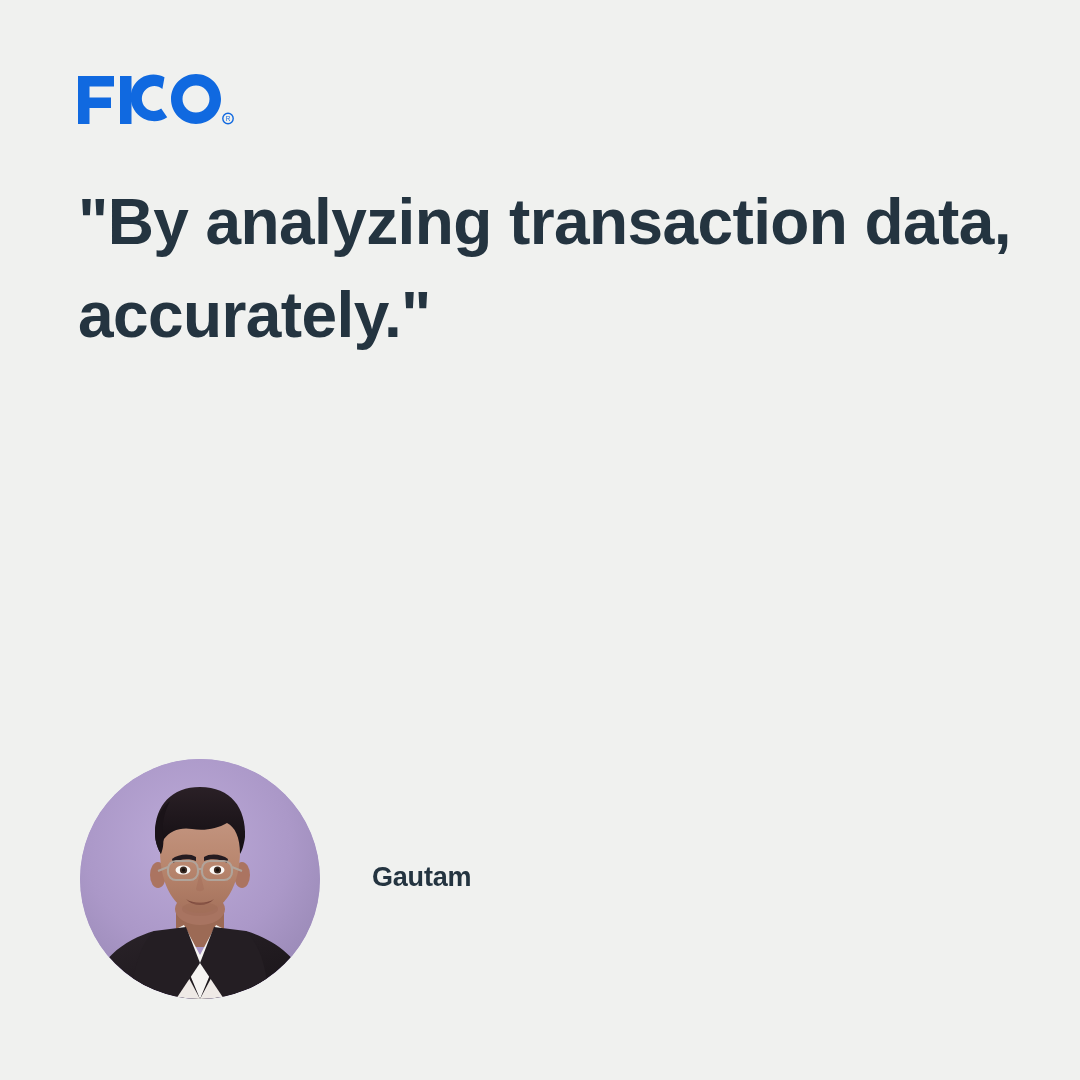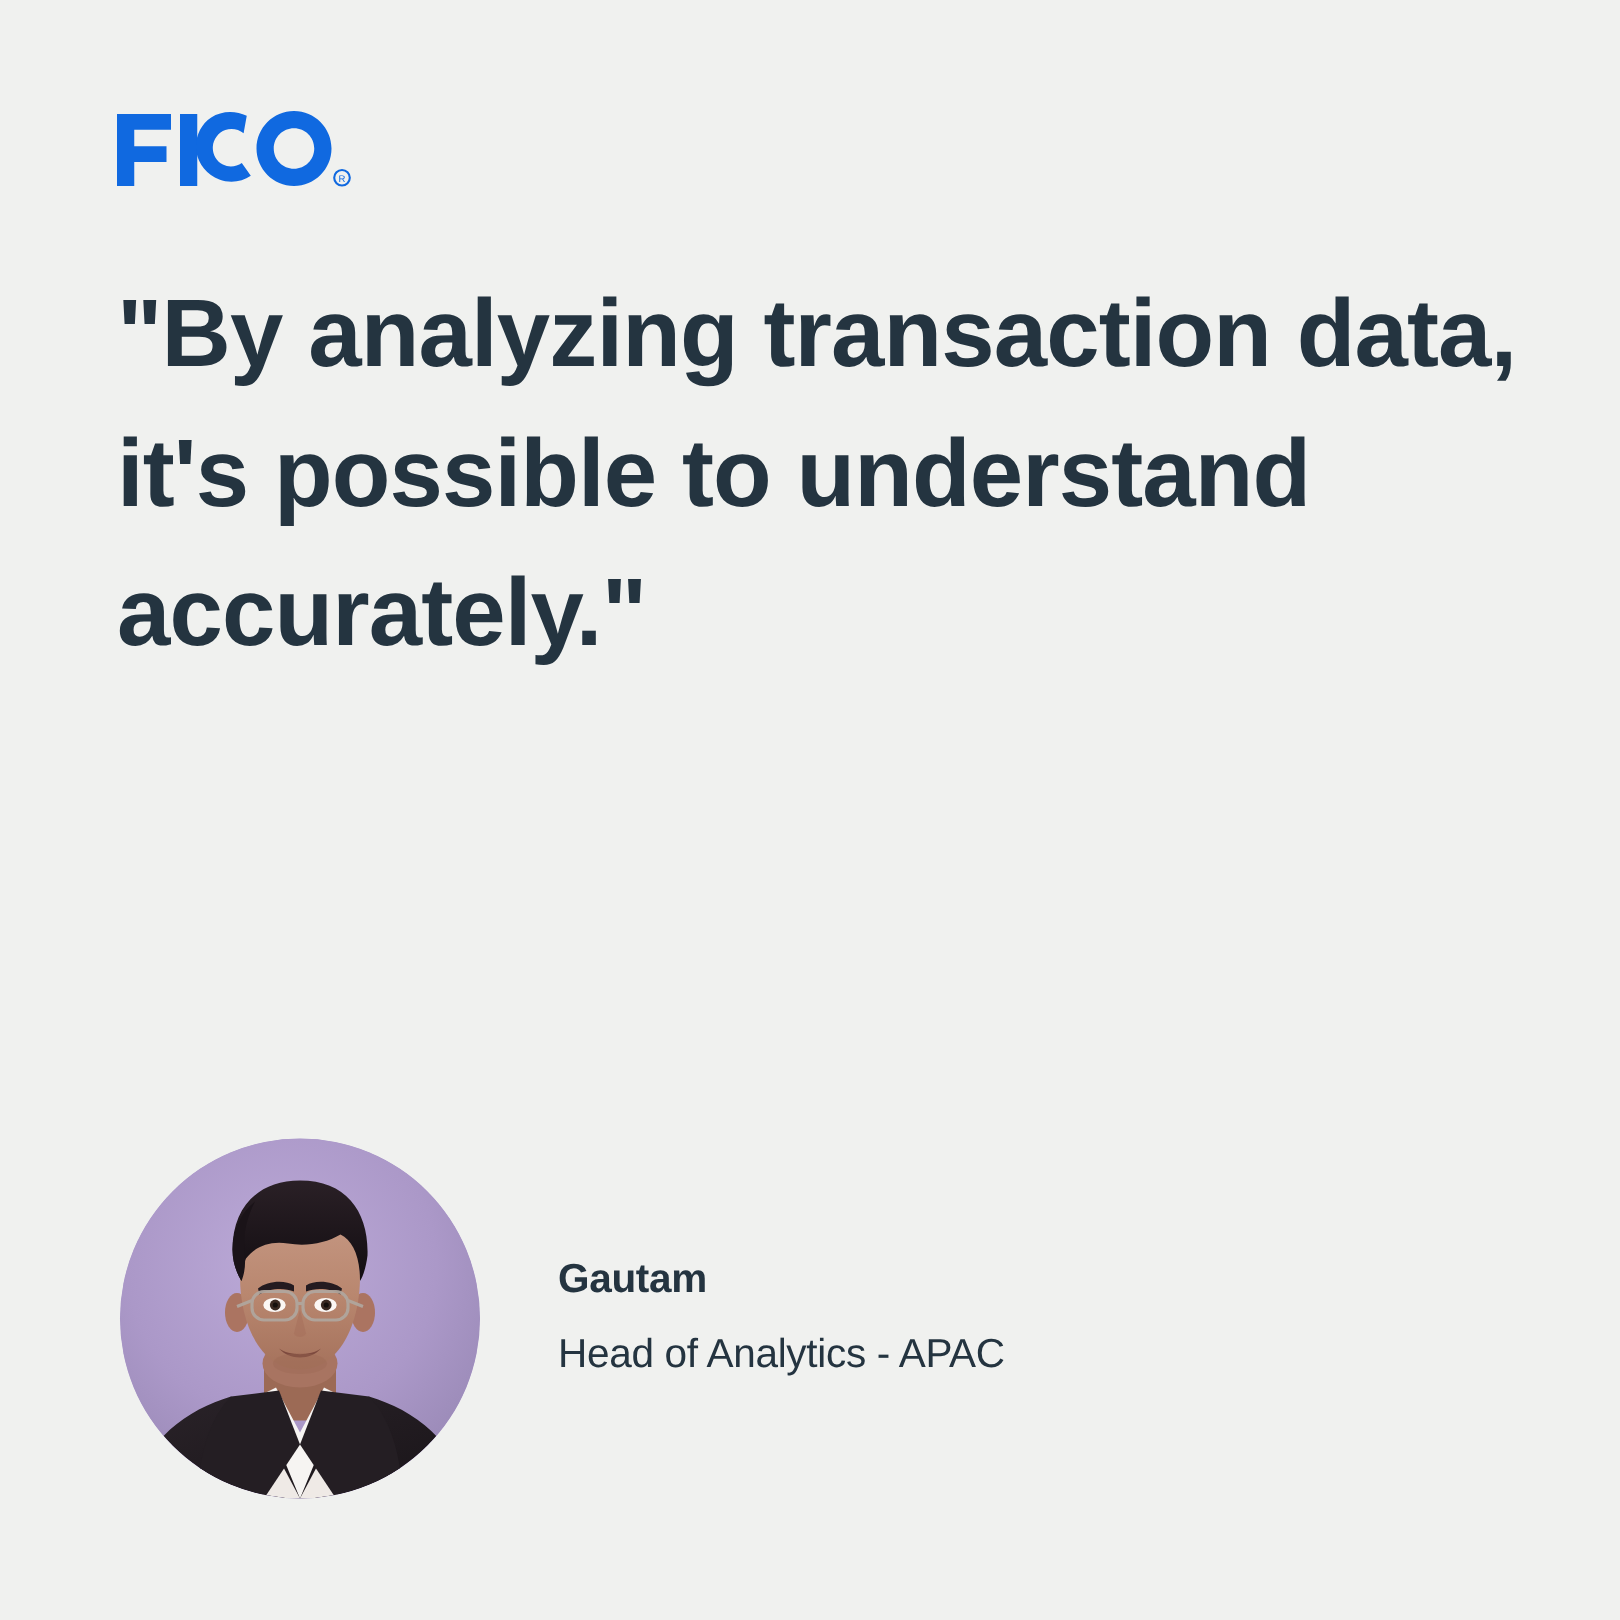--- a/index.html
+++ b/index.html
@@ -108,21 +108,20 @@
         <path d="M118 0 C104.2 0 93 11.2 93 25 C93 38.8 104.2 50 118 50 C131.8 50 143 38.8 143 25 C143 11.2 131.8 0 118 0 Z M118 11.5 C125.5 11.5 131.5 17.5 131.5 25 C131.5 32.5 125.5 38.5 118 38.5 C110.5 38.5 104.5 32.5 104.5 25 C104.5 17.5 110.5 11.5 118 11.5 Z"></path>
 
         <circle cx="150" cy="44.5" r="5.2" fill="none" stroke="#1069e0" stroke-width="1.4"></circle>
         <text x="150" y="47.1" font-size="6.4" font-family="Liberation Sans, sans-serif" text-anchor="middle" fill="#1069e0">R</text>
       </g>
     </svg>
   </div>
 
   <blockquote class="quote">
     <span class="quote-line">"By analyzing transaction data,</span>
-    <span class="quote-line">it's possible to understand</span>
     <span class="quote-line">accurately."</span>
   </blockquote>
 
   <div class="attribution">
 
     <div class="avatar">
       <svg viewBox="0 0 240 240" width="240" height="240" aria-label="headshot">
         <defs>
           <radialGradient id="bg" cx="45%" cy="35%" r="78%">
             <stop offset="0%" stop-color="#bcaad8"></stop>
@@ -193,18 +192,17 @@
 
           <path d="M106 140 C113 145 127 145 134 140 C127 148 113 148 106 140 Z" fill="#7d4a3e"></path>
 
           <ellipse cx="120" cy="150" rx="18" ry="7" fill="#9a6854" opacity="0.35"></ellipse>
         </g>
       </svg>
     </div>
 
     <div class="person">
       <div class="person-name">Gautam</div>
-      <div class="person-title">Head of Analytics - APAC</div>
     </div>
 
   </div>
 
 </div>
 
 </body></html>

